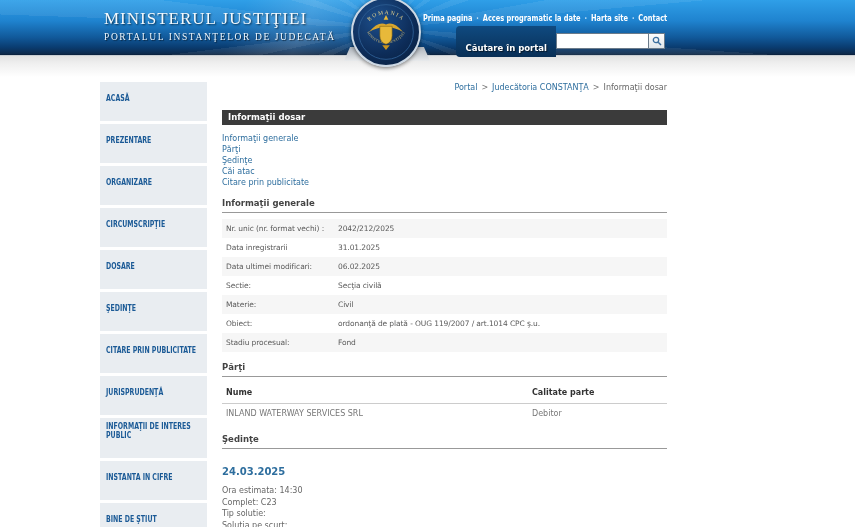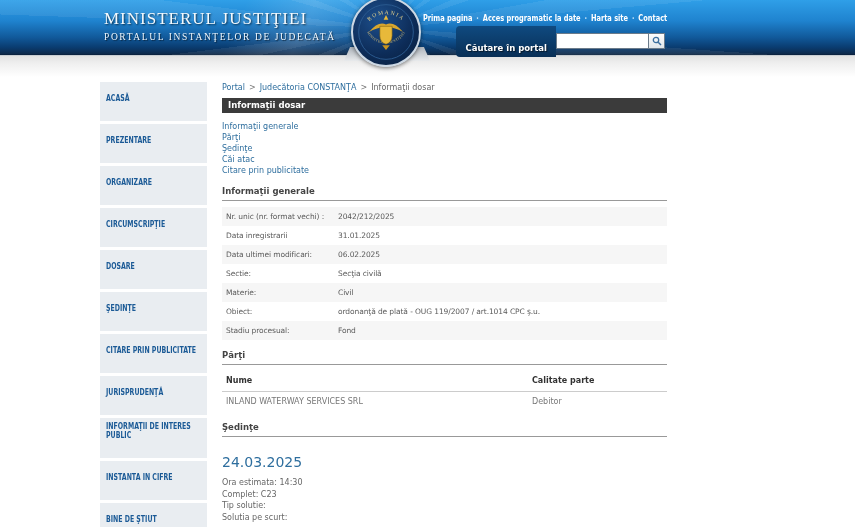--- a/index.html
+++ b/index.html
@@ -55,41 +55,41 @@
     border:1px dotted #f5d34a; color:#f5d34a; font-size:8px; font-weight:bold; text-align:center; line-height:10px; }
   .banner-top { position:absolute; left:18px; top:4px; color:#fff; font-size:4.5px; letter-spacing:1.4px; line-height:5.5px;
     white-space:nowrap; }
   .banner-scales { position:absolute; left:4px; bottom:2px; width:18px; height:7px; background:#e7c33a;
     clip-path:polygon(50% 0,62% 55%,100% 60%,85% 100%,15% 100%,0 60%,38% 55%); opacity:.9; }
   .banner-bottom { position:absolute; right:3px; bottom:2px; text-align:right; color:#fff; font-weight:bold;
     font-size:7.5px; line-height:8px; text-shadow:1px 1px 1px rgba(0,0,0,.8); }
 
   
   .content { position:absolute; left:222px; top:82px; width:445px; z-index:6; }
-  .breadcrumb { font-size:8px; color:#666; line-height:11px; margin-bottom:5px; }
+  .breadcrumb { font-size:8px; color:#666; line-height:11px; margin-bottom:17px;text-align:right; }
   .breadcrumb a { color:#2e6e9e; text-decoration:none; }
   .breadcrumb .bsep { padding:0 4px; color:#777; }
   .title-bar { background:#3b3b3b; color:#fff; font-size:8.5px; font-weight:bold; line-height:11px;
     padding:2px 6px; margin-bottom:8px; }
   .quick-links { margin-bottom:2px; }
   .quick-links a { display:block; color:#2e6e9e; text-decoration:none; font-size:8px; line-height:11px; }
   .section-heading { font-size:8.5px; font-weight:bold; color:#444; padding-bottom:4px;
     border-bottom:1px solid #999; margin-top:10px; margin-bottom:4px; }
   .fields { margin-top:6px; }
   .field-row { display:flex; padding:5px 4px; font-size:7.5px; letter-spacing:-0.1px; color:#5a5a5a; line-height:9px; }
   .field-row:nth-child(odd) { background:#f6f6f6; }
   .f-label { width:112px; flex:none; }
   .f-value { flex:1; }
   .ptable { margin-top:6px; }
   .prow { display:flex; font-size:8px; line-height:10px; padding:5px 4px; color:#777; }
   .prow.head { font-weight:bold; color:#333; border-bottom:1px solid #ccc; }
   .prow.alt { background:#f0f0f0; }
   .pc-name { flex:1; }
   .pc-role { width:131px; flex:none; }
-  .hearing-date { display:inline-block; color:#2e6e9e; font-size:14px; font-weight:normal;
+  .hearing-date { display:inline-block; color:#2e6e9e; font-size:10px; font-weight:bold;
     text-decoration:none; margin-top:13px; }
   .hearing-details { margin-top:6px; }
   .hearing-details div { font-size:8px; line-height:11.5px; color:#666; }
 </style>
 </head>
 <body>
 
 <div class="page">
 
   <header class="header">

